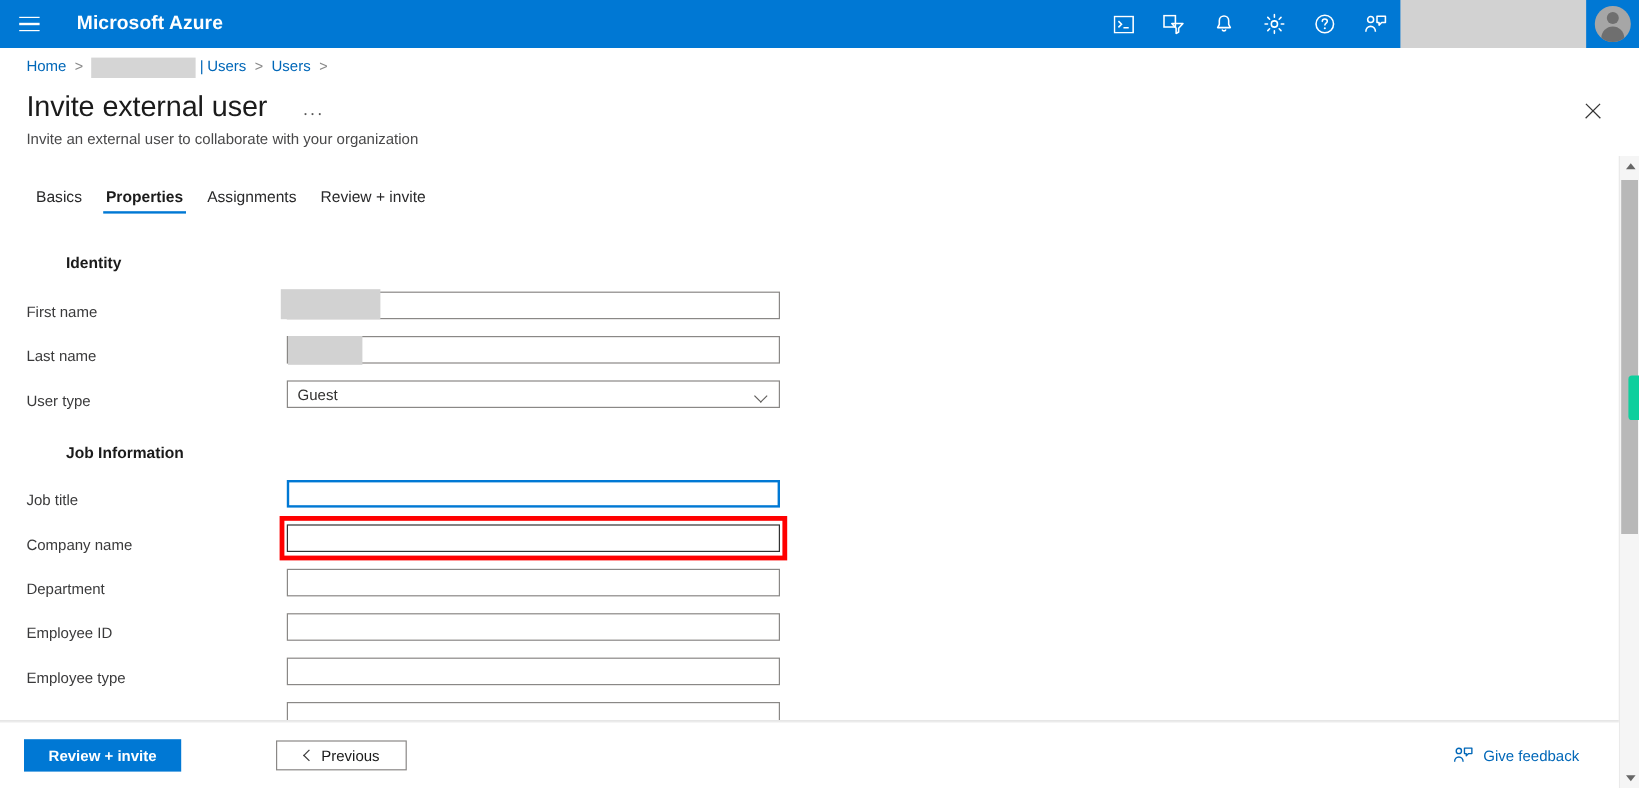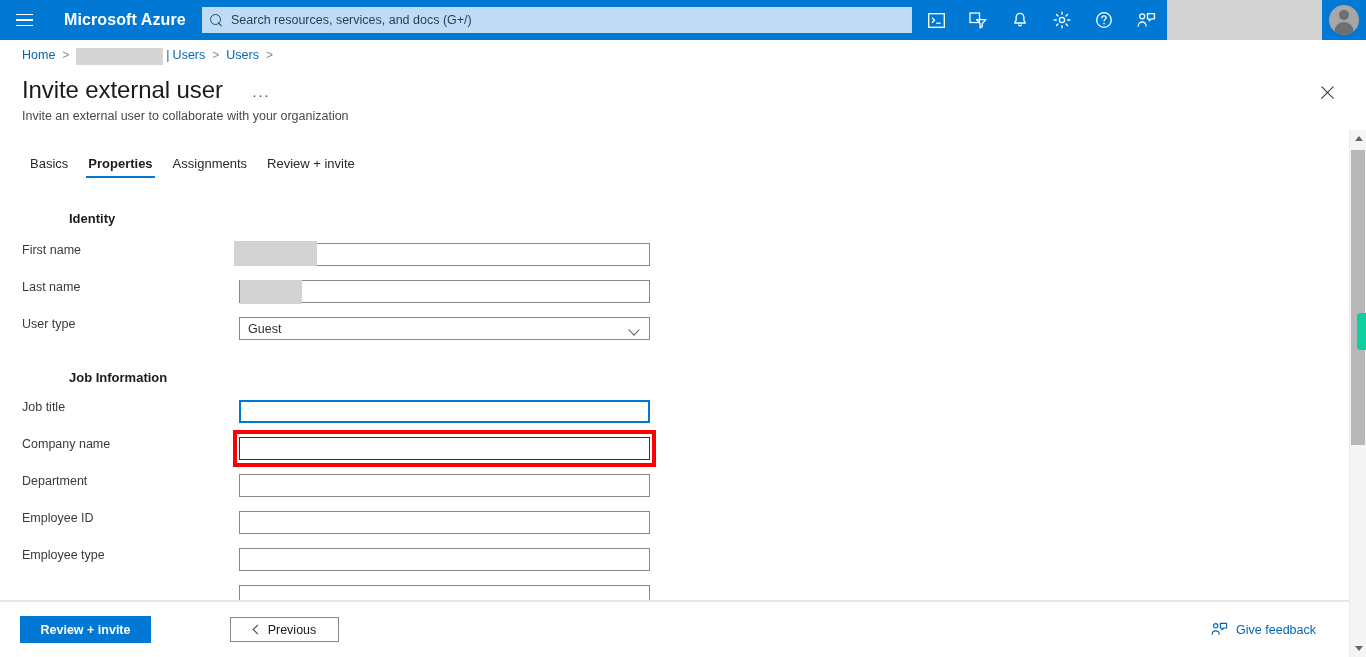--- a/index.html
+++ b/index.html
@@ -135,28 +135,28 @@
     height: 2px; background: #0078d4;
   }
 
   
   .formarea {
     position: absolute; top: 190px; left: 0;
     width: 1340px; height: 410px;
     overflow: hidden;
   }
   .section-title {
-    position: absolute; left: 26px;
+    position: absolute; left: 12px;
     font-size: 13px; font-weight: bold; color: #1b1b1b; padding-left: 43px;
   }
   .row {
     position: absolute; left: 0; width: 700px; height: 30px;
   }
   .row .lbl {
-    position: absolute; left: 22px; top: 0;
+    position: absolute; left: 22px; top: 10px;
     font-size: 12.5px; color: #3a3a3b; white-space: nowrap;
   }
   .field {
     position: absolute; left: 239px; top: 0;
     width: 411px; height: 23px;
     border: 1px solid #8a8886; background: #ffffff;
     font-size: 12.5px; color: #323130;
     padding: 0 8px; font-family: "Liberation Sans", sans-serif;
     outline: none;
   }
@@ -258,24 +258,20 @@
 <body>
 
 <div class="topbar">
   <div class="hamburger">
     <span></span>
       <span></span>
       <span></span>
   </div>
   <div class="brand">Microsoft Azure</div>
 
-  <div class="searchwrap">
-    <span class="mag"></span>
-    <span class="ph">Search resources, services, and docs (G+/)</span>
-  </div>
 
   <div class="topicons">
     <div class="ticon">
       <svg width="17" height="15" viewBox="0 0 17 15">
           <rect x="0.7" y="0.7" width="15.6" height="13.6" fill="none" stroke="#fff" stroke-width="1.3"></rect>
           <path d="M4 4.6l2.6 2.6L4 9.8" fill="none" stroke="#fff" stroke-width="1.3"></path>
           <path d="M8.2 10.2h4.4" stroke="#fff" stroke-width="1.3"></path>
         </svg>
     </div>
     <div class="ticon">

